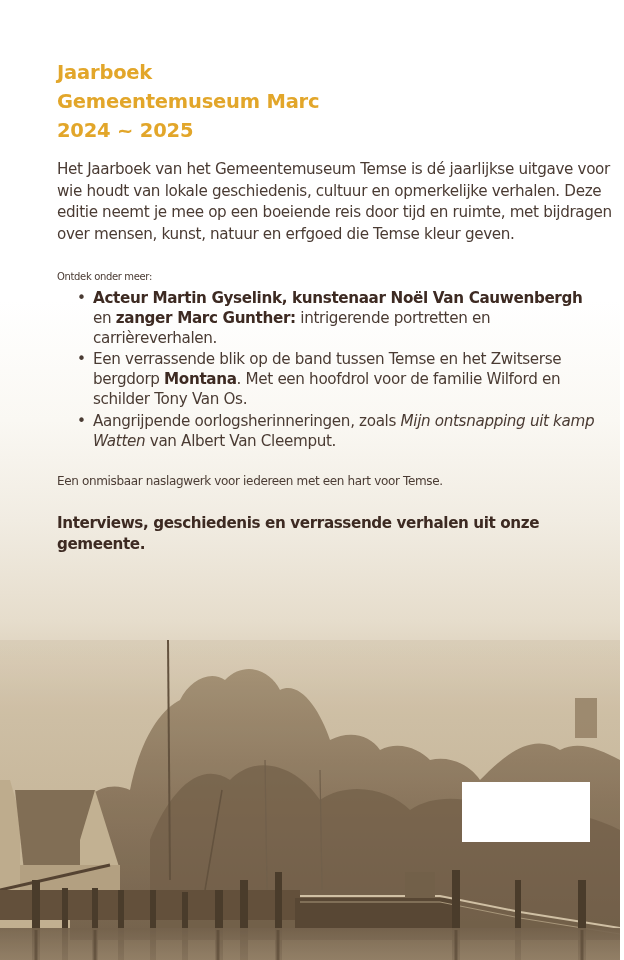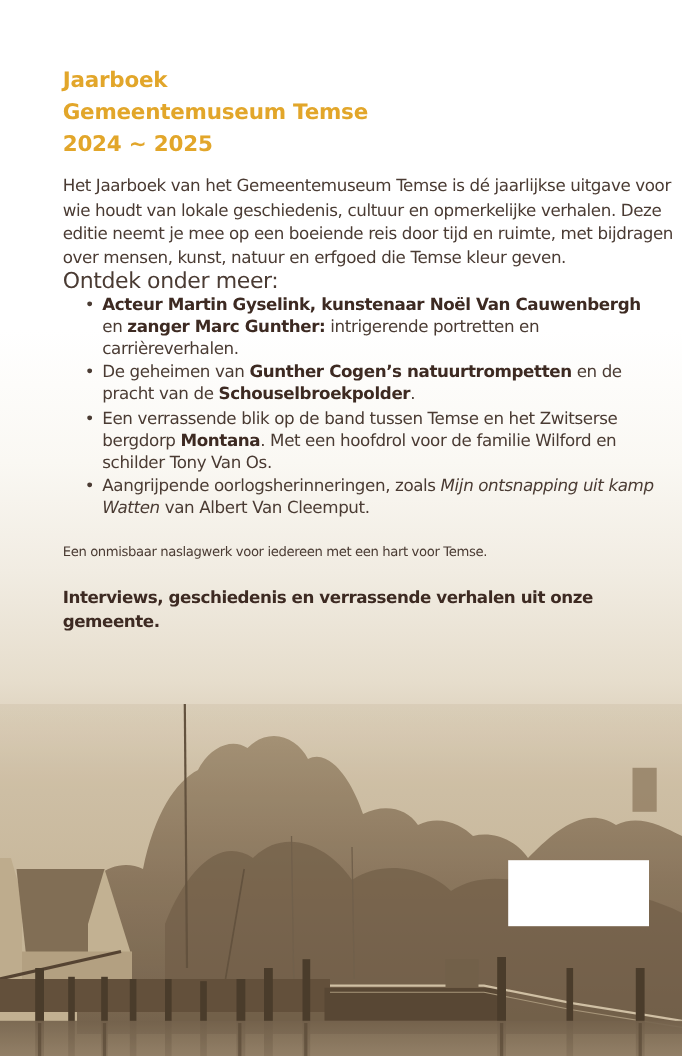--- a/index.html
+++ b/index.html
@@ -42,21 +42,22 @@
     .title div { white-space: nowrap; }
     .intro {
       margin-top: 14px;
       font-size: 15.2px;
       line-height: 21.6px;
       color: #4a3b33;
       letter-spacing: -0.35px;
       width: 555px;
     }
     .discover {
-      font-size: 20px;
+      margin-top: 21px;
+      font-size: 10px;
       line-height: 21.6px;
       letter-spacing: -0.35px;
     }
     ul.items {
       list-style: none;
       margin-left: 18px;
       width: 530px;
     }
     ul.items li {
       position: relative;
@@ -170,34 +171,31 @@
 
       <rect x="0" y="0" width="620" height="320" fill="#a88c64" opacity="0.12"></rect>
     </svg>
   </div>
 
   <div class="spine-line"></div>
 
   <div class="content">
     <div class="title">
       <div>Jaarboek</div>
-      <div>Gemeentemuseum Temse</div>
+      <div>Gemeentemuseum Marc</div>
       <div>2024 ~ 2025</div>
     </div>
 
     <p class="intro">Het Jaarboek van het Gemeentemuseum Temse is dé jaarlijkse uitgave voor wie houdt van lokale geschiedenis, cultuur en opmerkelijke verhalen. Deze editie neemt je mee op een boeiende reis door tijd en ruimte, met bijdragen over mensen, kunst, natuur en erfgoed die Temse kleur geven.</p>
 
     <p class="discover">Ontdek onder meer:</p>
 
     <ul class="items">
       <li>
         <b>Acteur Martin Gyselink, kunstenaar Noël Van Cauwenbergh</b><span> en </span><b>zanger Marc Gunther:</b><span> intrigerende portretten en carrièreverhalen.</span>
-      </li>
-      <li>
-        <span>De geheimen van </span><b>Gunther Cogen’s natuurtrompetten</b><span> en de pracht van de </span><b>Schouselbroekpolder</b><span>.</span>
       </li>
       <li>
         <span>Een verrassende blik op de band tussen Temse en het Zwitserse bergdorp </span><b>Montana</b><span>. Met een hoofdrol voor de familie Wilford en schilder Tony Van Os.</span>
       </li>
       <li>
         <span>Aangrijpende oorlogsherinneringen, zoals </span><i>Mijn ontsnapping uit kamp Watten</i><span> van Albert Van Cleemput.</span>
       </li>
     </ul>
 
     <p class="closing">Een onmisbaar naslagwerk voor iedereen met een hart voor Temse.</p>

